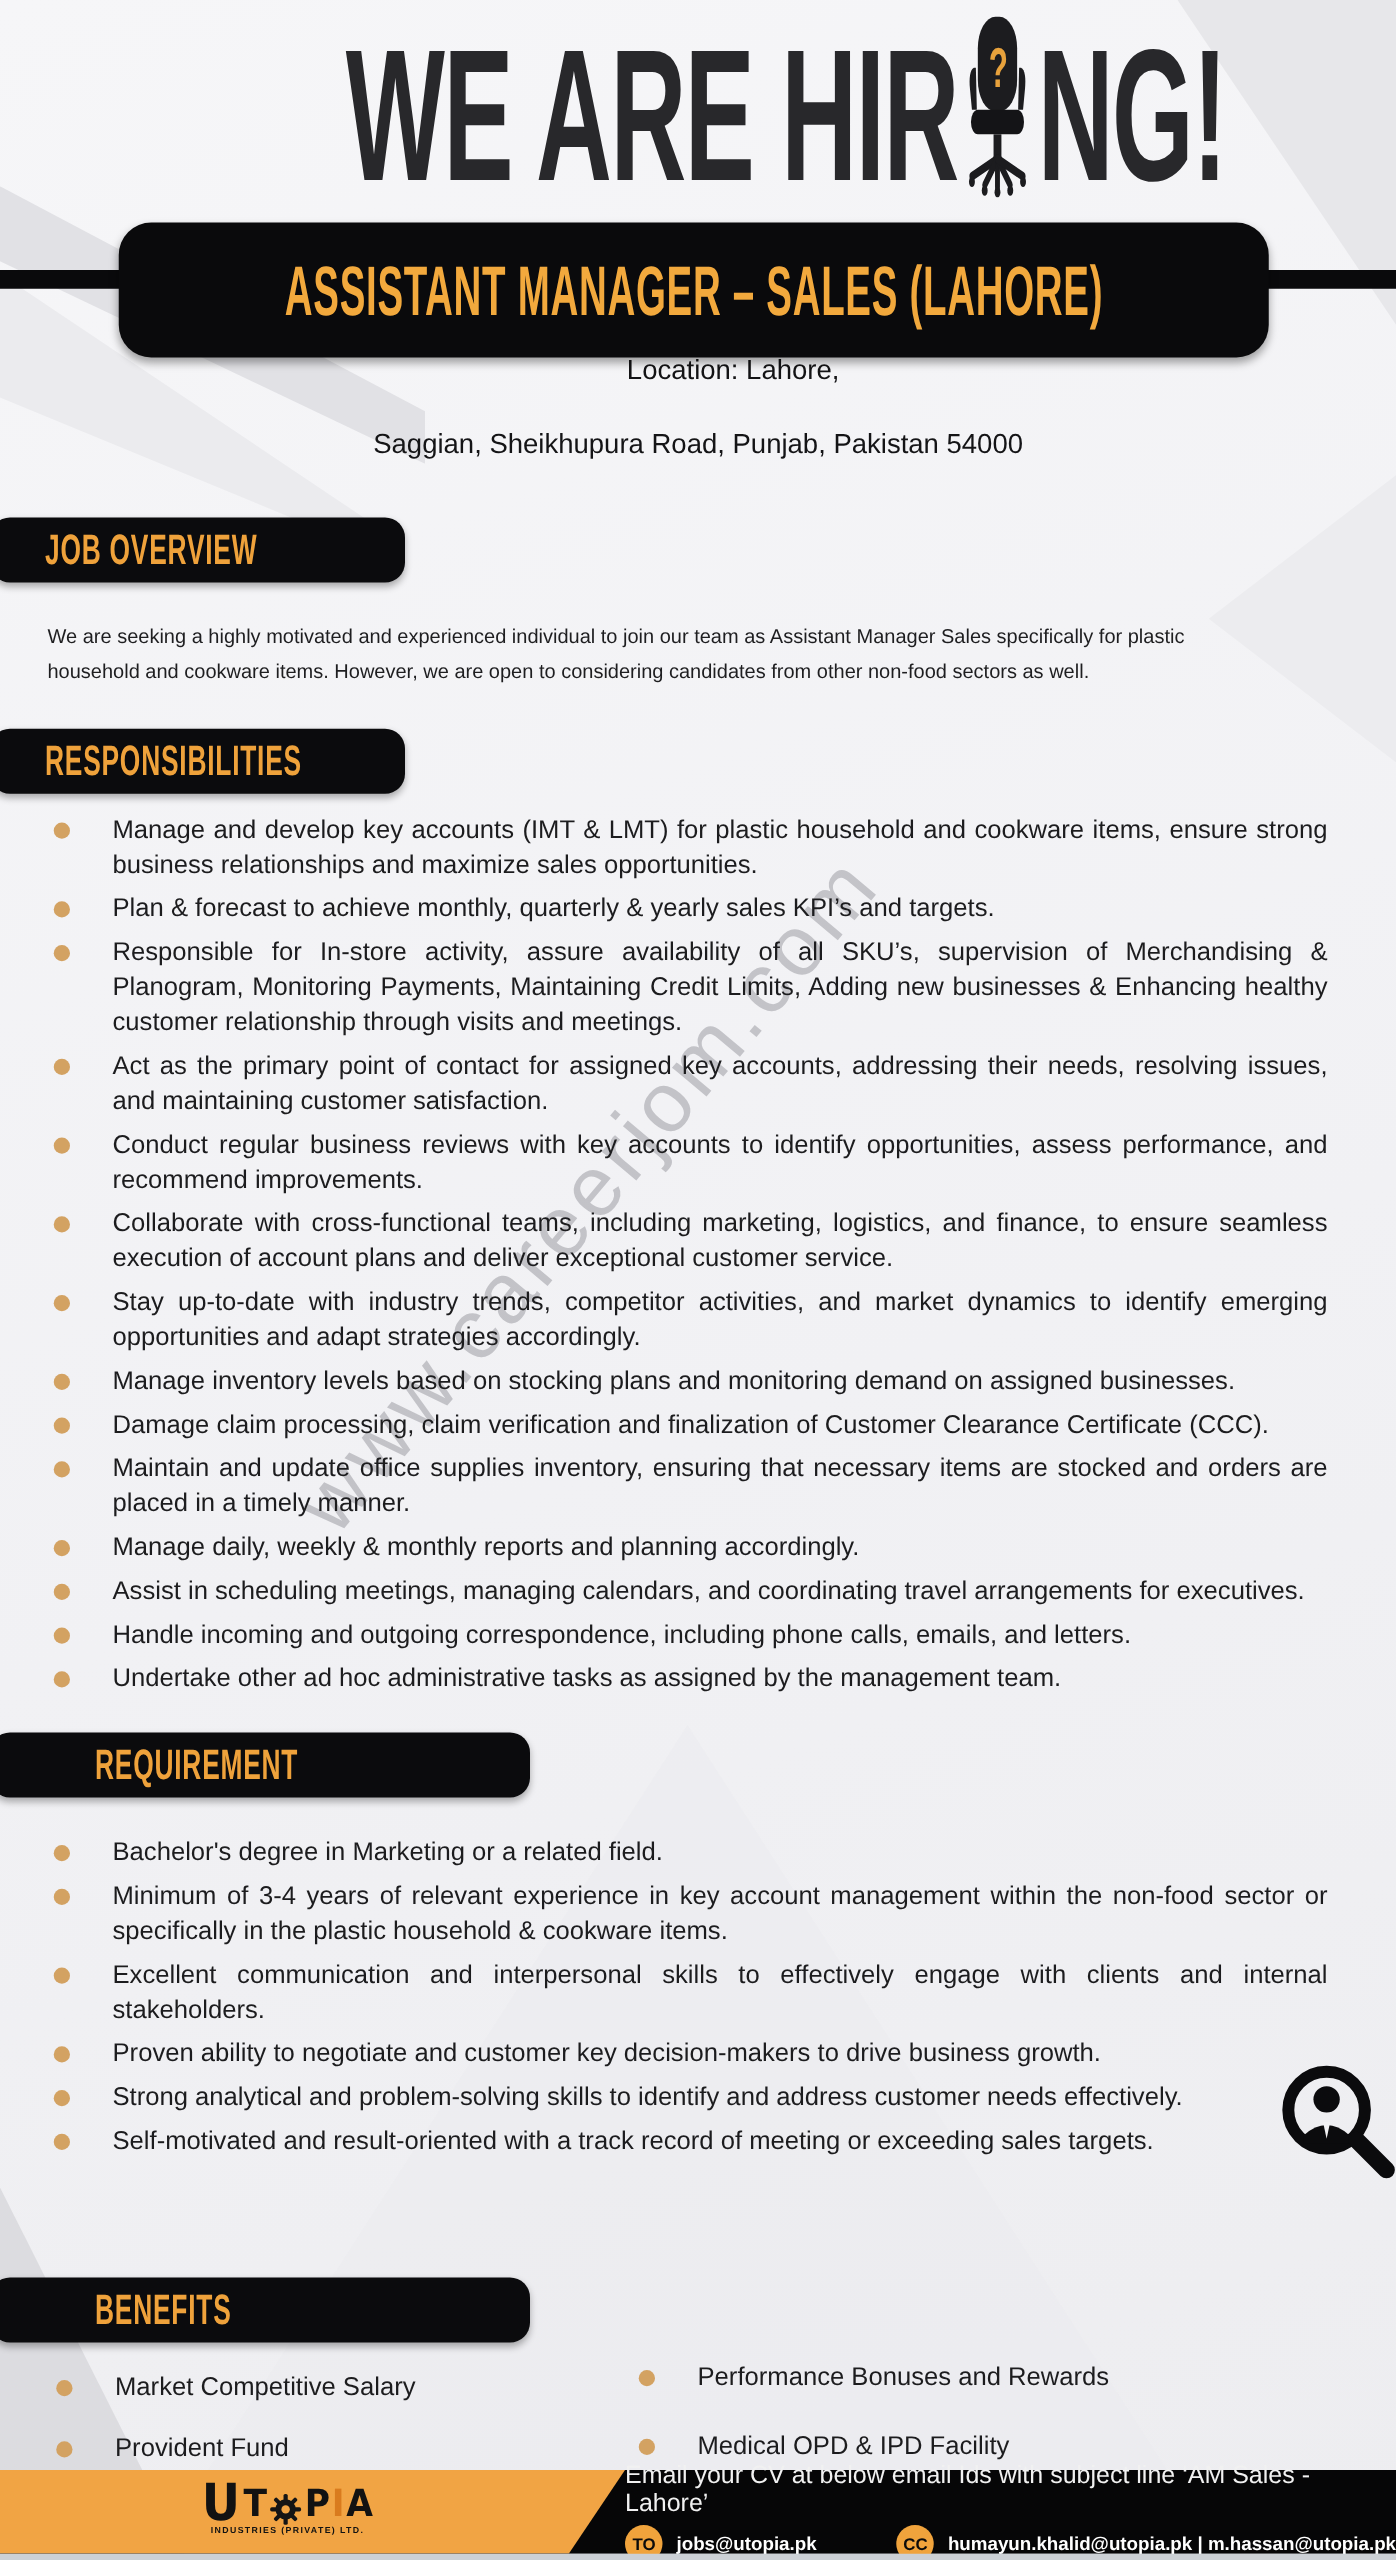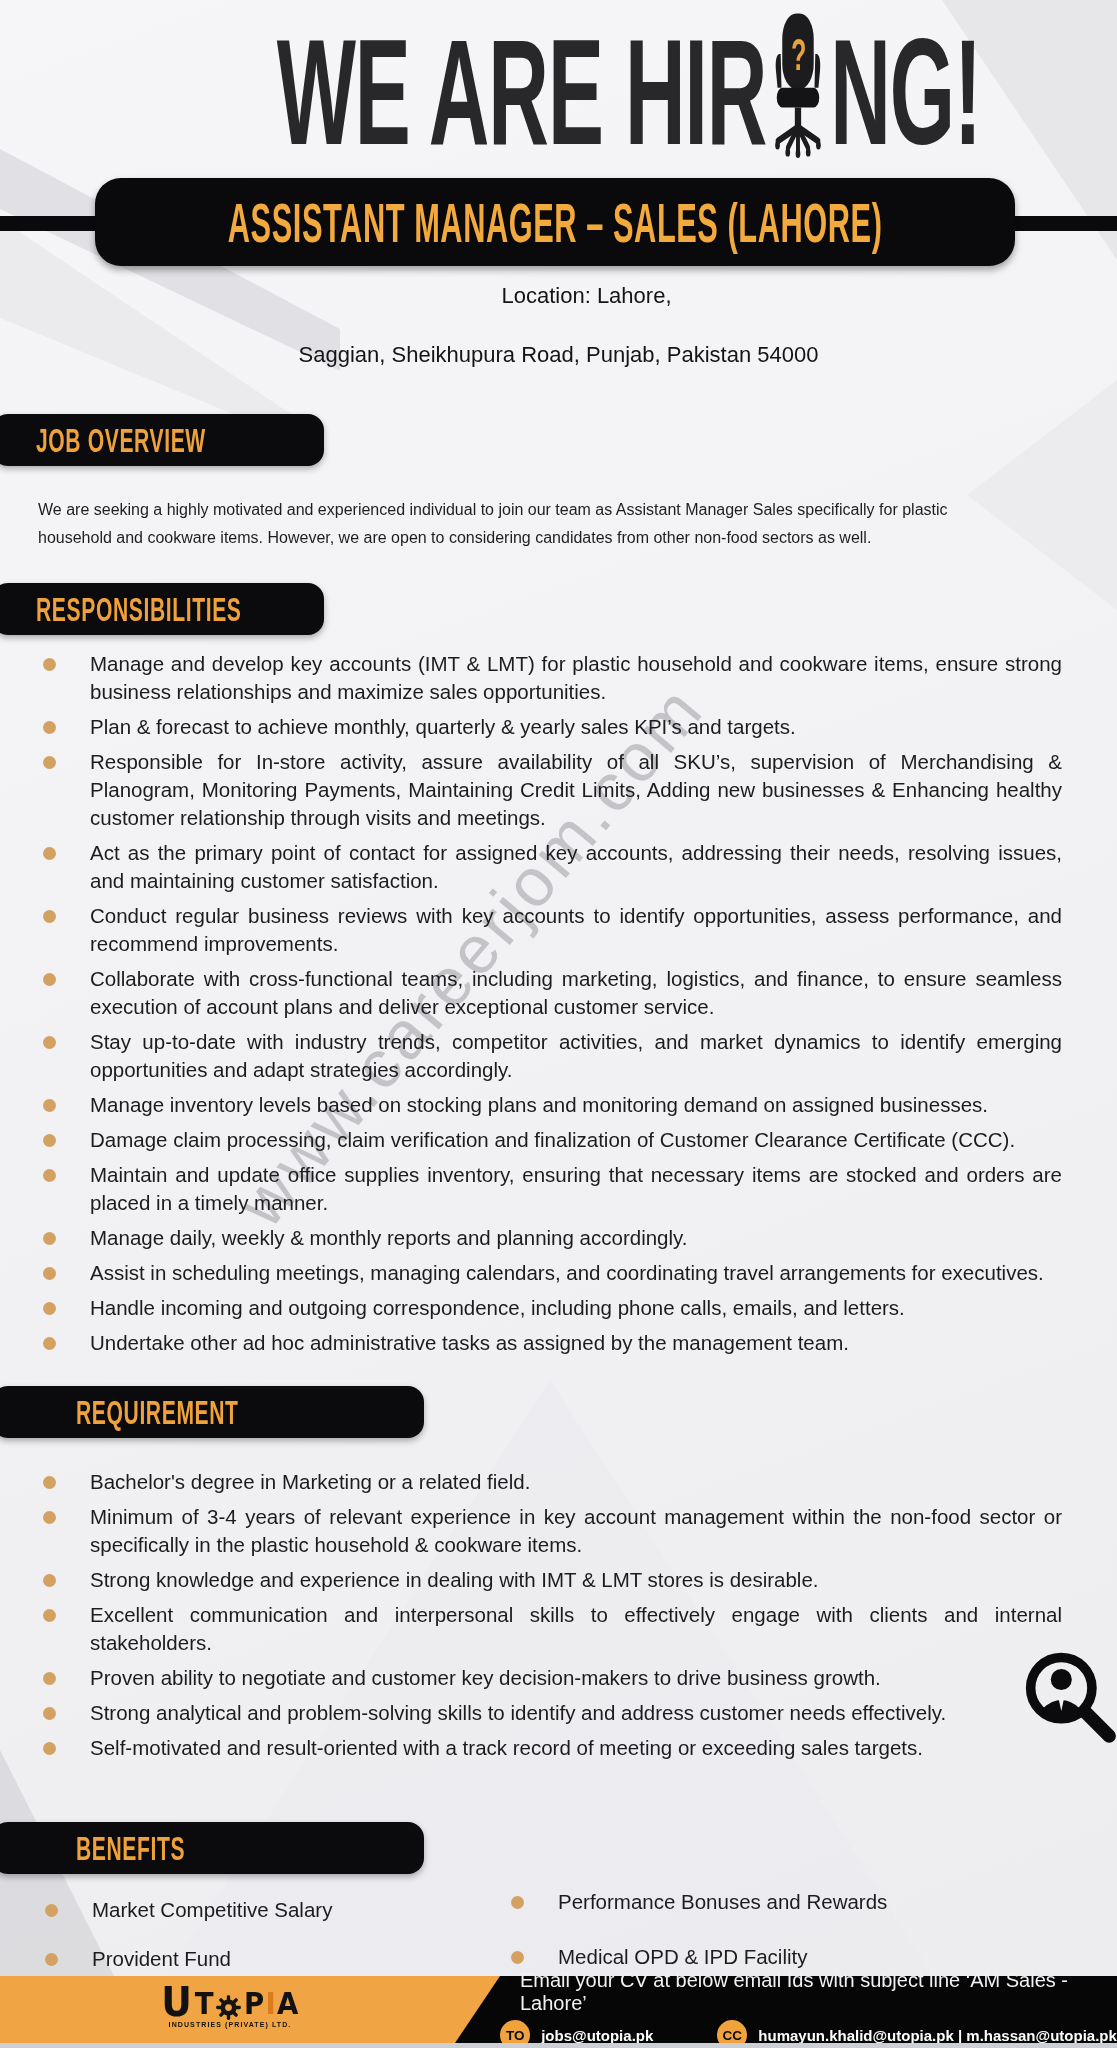--- a/index.html
+++ b/index.html
@@ -17,21 +17,21 @@
   .watermark{position:absolute;top:921px;left:120px;width:700px;text-align:center;
         transform:rotate(-50deg);font-size:68px;letter-spacing:4px;line-height:68px;
         color:rgba(100,100,108,.33);white-space:nowrap;z-index:2;}
   
   .hero{position:absolute;top:12px;left:0;width:100%;margin:0;text-align:right;z-index:3;}
   .hero-inner{display:inline-block;white-space:nowrap;font-size:150px;line-height:152px;font-weight:700;
         letter-spacing:-2px;color:#28282b;transform:scaleX(.56);transform-origin:center;}
   .chair{display:inline-block;width:130px;height:146px;vertical-align:-14px;margin:0 -8px;}
   
   .banner-line{position:absolute;top:216px;left:0;width:100%;height:15px;background:#0a0a0c;z-index:3;}
-  .banner{position:absolute;top:178px;left:95px;width:920px;height:88px;background:#0a0a0c;border-radius:26px;
+  .banner{position:absolute;top:178px;left:95px;width:920px;height:108px;background:#0a0a0c;border-radius:26px;
         display:flex;align-items:center;justify-content:center;box-shadow:0 4px 7px rgba(0,0,0,.35);z-index:4;}
   .banner-text{font-size:56px;font-weight:700;color:#F2A93D;letter-spacing:1px;white-space:nowrap;
         transform:scaleX(.55);transform-origin:center;}
   .loc{position:absolute;width:100%;text-align:center;font-size:22px;color:#141416;z-index:3;}
   .loc1{top:283px;margin-left:28px;} .loc2{top:342px;}
   
   .badge{position:absolute;left:-8px;height:52px;background:#0b0b0d;border-radius:16px;
         display:flex;align-items:center;box-shadow:0 3px 6px rgba(0,0,0,.3);z-index:3;}
   .badge-text{font-size:34px;font-weight:700;color:#EFA23B;letter-spacing:1px;white-space:nowrap;
         transform:scaleX(.62);transform-origin:left center;}
@@ -58,21 +58,21 @@
   .logo{position:absolute;top:5px;left:105px;width:250px;text-align:center;color:#121212;}
   .logo-row{display:flex;align-items:flex-end;justify-content:center;height:38px;}
   .l{font-family:"DejaVu Sans",sans-serif;font-weight:bold;font-size:30px;line-height:30px;transform:scaleX(.92);}
   .lu{font-size:41px;line-height:33px;position:relative;}
   .flame{position:absolute;left:10px;top:5px;}
   .gear{margin:0 1px -2px 1px;}
   .li-orange{color:#D97B1E;}
   .logo-sub{font-size:7px;font-weight:bold;letter-spacing:1.1px;margin-top:2px;}
   .footer-black-content{position:absolute;left:500px;right:0;top:0;height:100%;
         display:flex;flex-direction:column;justify-content:center;align-items:center;gap:5px;}
-  .cv-line{color:#f1f1f1;font-size:20px;margin-left:20px;}
+  .cv-line{color:#f1f1f1;font-size:20px;}
   .email-row{display:flex;align-items:center;}
   .chip{width:30px;height:30px;border-radius:50%;background:#F0A33C;color:#0b0b0b;font-weight:700;
         font-size:13.5px;display:flex;align-items:center;justify-content:center;flex:0 0 30px;}
   .chip-cc{margin-left:64px;}
   .email{color:#ffffff;font-weight:700;font-size:15px;margin-left:11px;white-space:nowrap;}
   .bottom-strip{position:absolute;top:2043px;left:0;width:100%;height:5px;background:#ccd0d5;z-index:6;}
 </style>
 </head>
 <body>
 
@@ -208,24 +208,20 @@
       <li class="bitem">
         <span class="dot"></span>
         <span class="btxt">Bachelor's degree in Marketing or a related field.</span>
       </li>
 
       <li class="bitem">
         <span class="dot"></span>
         <span class="btxt">Minimum of 3-4 years of relevant experience in key account management within the non-food sector or specifically in the plastic household &amp; cookware items.</span>
       </li>
 
-      <li class="bitem">
-        <span class="dot"></span>
-        <span class="btxt">Strong knowledge and experience in dealing with IMT &amp; LMT stores is desirable.</span>
-      </li>
 
       <li class="bitem">
         <span class="dot"></span>
         <span class="btxt">Excellent communication and interpersonal skills to effectively engage with clients and internal stakeholders.</span>
       </li>
 
       <li class="bitem">
         <span class="dot"></span>
         <span class="btxt">Proven ability to negotiate and customer key decision-makers to drive business growth.</span>
       </li>

